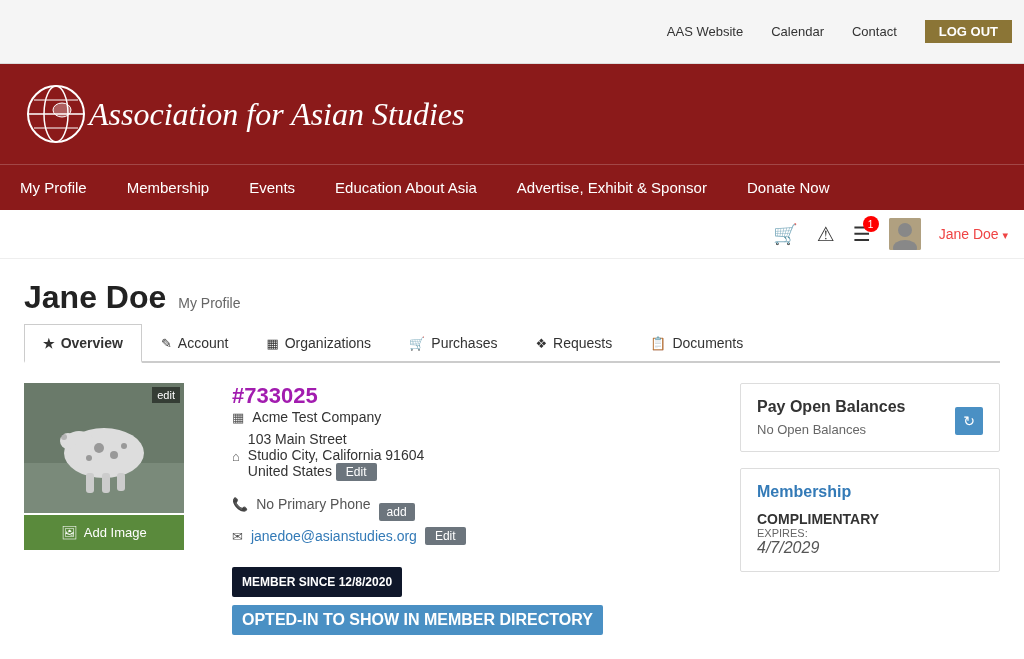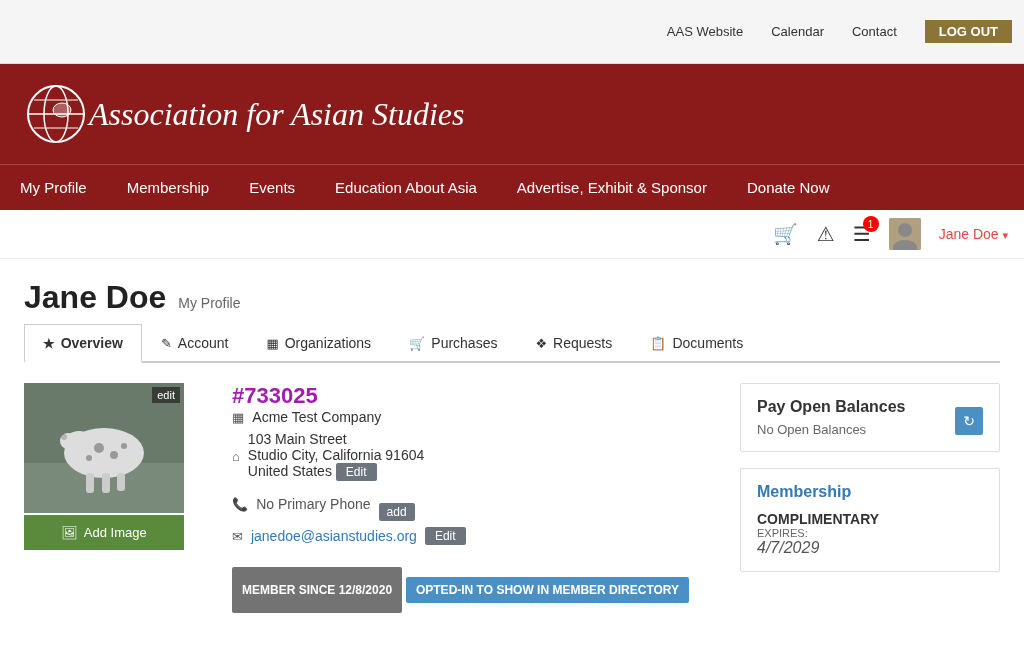--- a/index.html
+++ b/index.html
@@ -230,34 +230,34 @@
       padding: 2px 8px;
       font-size: 12px;
       cursor: pointer;
       border-radius: 2px;
       margin-top: 16px;
     }
     .info-link { color: #337ab7; text-decoration: none; }
     .no-primary { color: #555; font-style: normal; }
 
     .badge-green {
-      background: #737373;
-      color: #fff;
-      padding: 16px 10px;
+      background: #0f172a;
+      color: #fff;
+      padding: 8px 10px;
       font-size: 12px;
       font-weight: bold;
       display: inline-block;
       margin-top: 16px;
       border-radius: 2px;
     }
     .badge-blue {
       background: #4a90c4;
       color: #fff;
       padding: 6px 10px;
-      font-size: 12px;
+      font-size: 16px;
       font-weight: bold;
       display: inline-block;
       margin-top: 8px;
       border-radius: 2px;
       text-align: right;
     }
 
     
     .profile-right {
       width: 260px;

